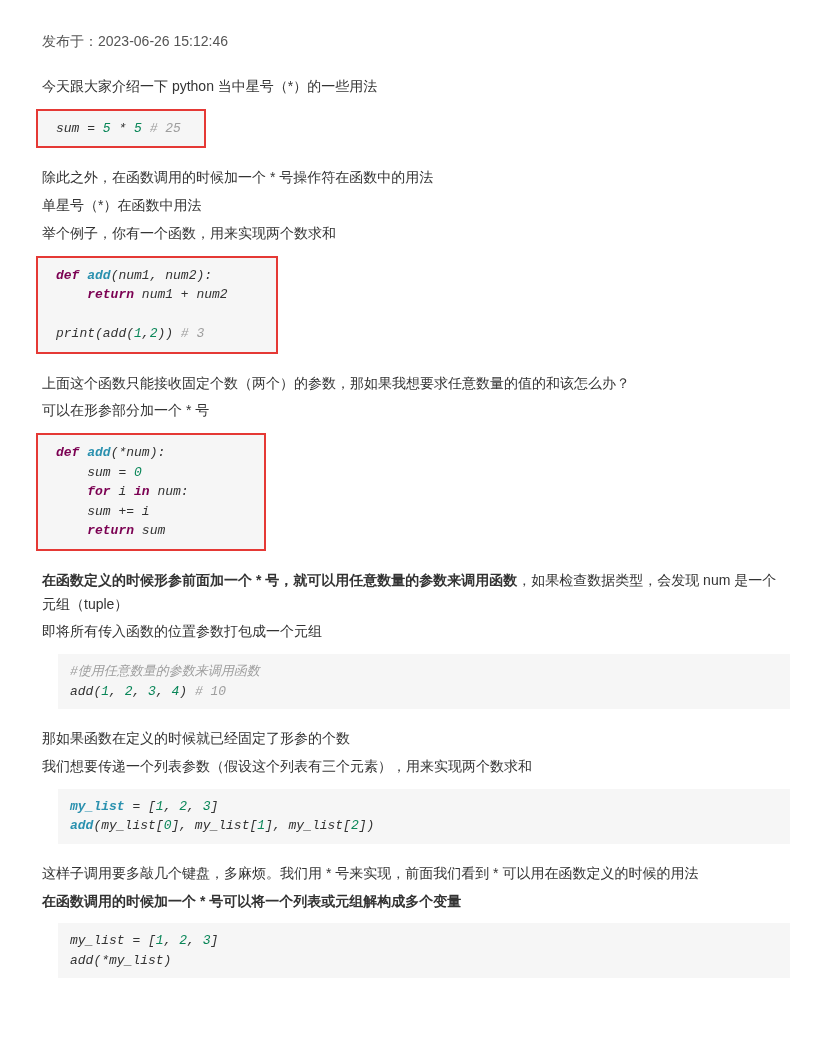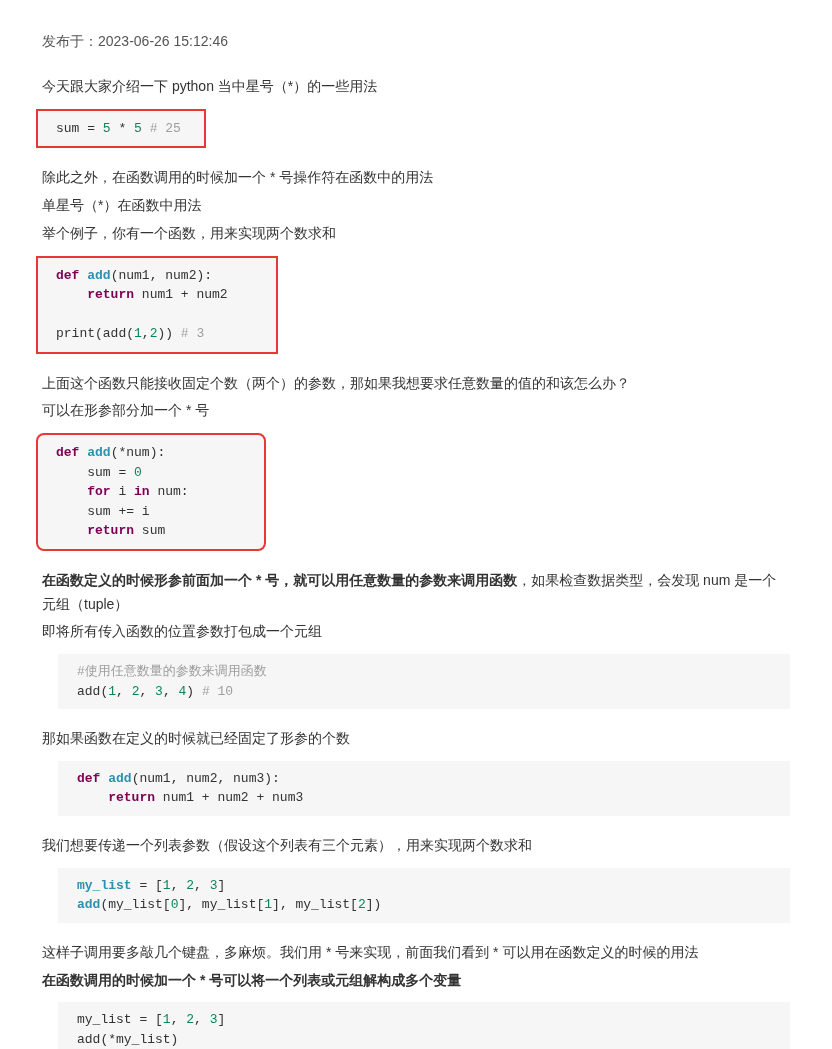--- a/index.html
+++ b/index.html
@@ -19,26 +19,27 @@
     color: #555;
     margin-bottom: 24px;
     margin-top: 13px;
   }
   p {
     margin: 4px 0;
     line-height: 1.7;
   }
   .code-block {
     background: #f6f6f6;
-    padding: 8px 19px;
+    padding: 8px 12px;
     margin: 10px 0 18px 16px;
     font-family: "Courier New", monospace;
     font-size: 13px;
     white-space: pre;
     line-height: 1.5;
+    font-style: italic;
   }
   .hl-red {
     border: 2px solid #e53935;
     margin-left: -6px;
     padding-left: 18px;
   }
   .kw { color: #7b0052; font-weight: bold; }  
   .fn { color: #2b91af; font-weight: bold; }  
   .num { color: #098658; }                    
   .cm { color: #9e9e9e; }                     
@@ -64,36 +65,34 @@
   <p>举个例子，你有一个函数，用来实现两个数求和</p>
 
   <div class="code-block hl-red" style="width:242px;"><span class="kw">def </span><span class="fn">add</span><span class="txt">(num1, num2):</span>
 <span class="txt">    </span><span class="kw">return</span><span class="txt"> num1 + num2</span>
 
 <span class="txt">print(add(</span><span class="num">1</span><span class="txt">,</span><span class="num">2</span><span class="txt">)) </span><span class="cm"># 3</span></div>
 
   <p>上面这个函数只能接收固定个数（两个）的参数，那如果我想要求任意数量的值的和该怎么办？</p>
   <p>可以在形参部分加一个 * 号</p>
 
-  <div class="code-block hl-red" style="width:230px;border-radius:8px;"><span class="kw">def </span><span class="fn">add</span><span class="txt">(*num):</span>
+  <div class="code-block hl-red" style="width:230px;"><span class="kw">def </span><span class="fn">add</span><span class="txt">(*num):</span>
 <span class="txt">    sum = </span><span class="num">0</span>
 <span class="txt">    </span><span class="kw">for</span><span class="txt"> i </span><span class="kw">in</span><span class="txt"> num:</span>
 <span class="txt">    sum += i</span>
 <span class="txt">    </span><span class="kw">return</span><span class="txt"> sum</span></div>
 
   <p><span class="b">在函数定义的时候形参前面加一个 * 号，就可以用任意数量的参数来调用函数</span><span>，如果检查数据类型，会发现 num 是一个元组（tuple）</span></p>
   <p>即将所有传入函数的位置参数打包成一个元组</p>
 
   <div class="code-block"><span class="cm">#使用任意数量的参数来调用函数</span>
 <span class="txt">add(</span><span class="num">1</span><span class="txt">, </span><span class="num">2</span><span class="txt">, </span><span class="num">3</span><span class="txt">, </span><span class="num">4</span><span class="txt">) </span><span class="cm"># 10</span></div>
 
   <p>那如果函数在定义的时候就已经固定了形参的个数</p>
 
-  <div class="code-block"><span class="kw">def </span><span class="fn">add</span><span class="txt">(num1, num2, num3):</span>
-<span class="txt">    </span><span class="kw">return</span><span class="txt"> num1 + num2 + num3</span></div>
 
   <p>我们想要传递一个列表参数（假设这个列表有三个元素），用来实现两个数求和</p>
 
   <div class="code-block"><span class="var">my_list</span><span class="txt"> = [</span><span class="num">1</span><span class="txt">, </span><span class="num">2</span><span class="txt">, </span><span class="num">3</span><span class="txt">]</span>
 <span class="var">add</span><span class="txt">(my_list[</span><span class="num">0</span><span class="txt">], my_list[</span><span class="num">1</span><span class="txt">], my_list[</span><span class="num">2</span><span class="txt">])</span></div>
 
   <p>这样子调用要多敲几个键盘，多麻烦。我们用 * 号来实现，前面我们看到 * 可以用在函数定义的时候的用法</p>
   <p class="b">在函数调用的时候加一个 * 号可以将一个列表或元组解构成多个变量</p>
 
   <div class="code-block"><span class="txt">my_list = [</span><span class="num">1</span><span class="txt">, </span><span class="num">2</span><span class="txt">, </span><span class="num">3</span><span class="txt">]</span>

